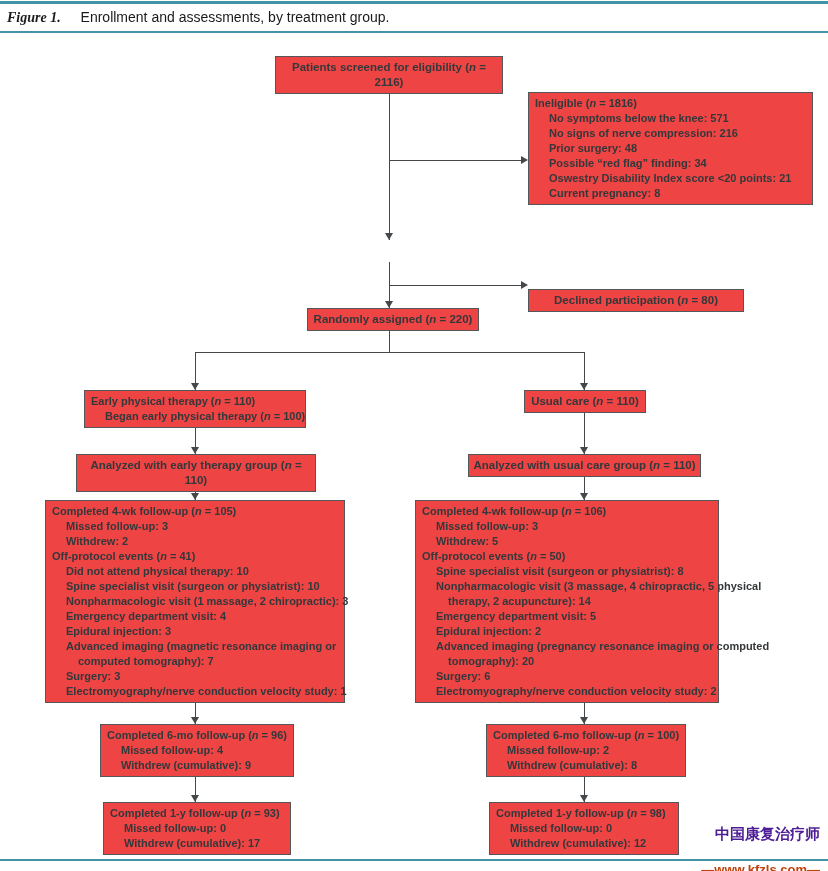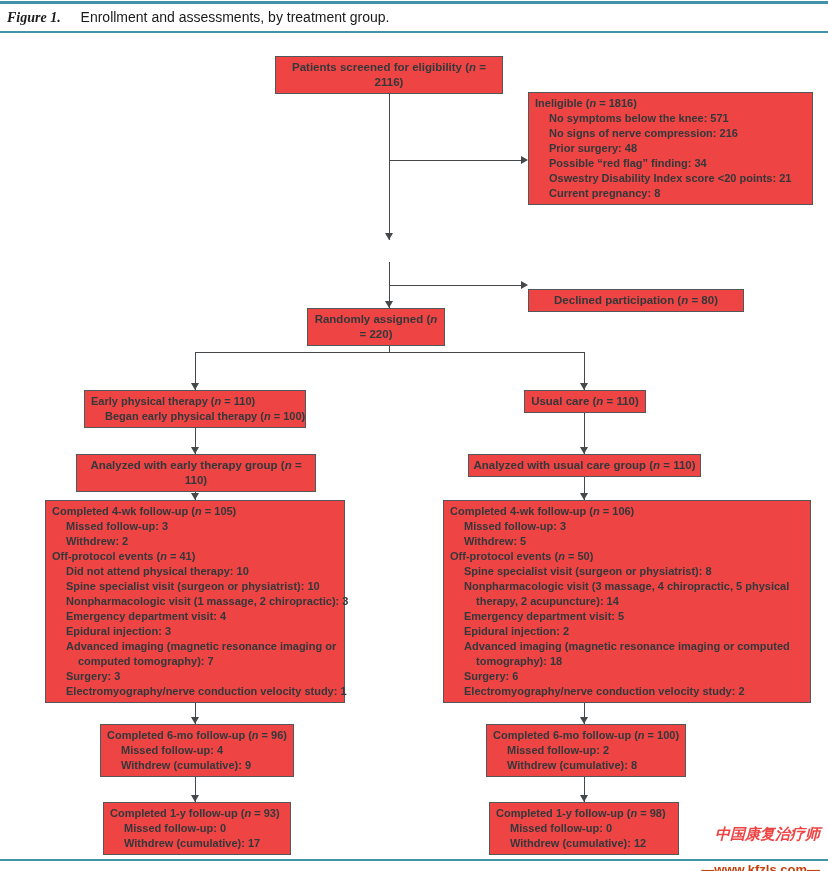--- a/index.html
+++ b/index.html
@@ -28,21 +28,21 @@
   .vline { width:1px; }
   .hline { height:1px; }
   .ar-d { position:absolute; width:0; height:0;
     border-left:4px solid transparent; border-right:4px solid transparent;
     border-top:7px solid #44484b; }
   .ar-r { position:absolute; width:0; height:0;
     border-top:4px solid transparent; border-bottom:4px solid transparent;
     border-left:7px solid #44484b; }
 
   #watermark { position:absolute; right:8px; top:826px; text-align:right; line-height:16px; }
-  #wm1 { color:#ef4444; font-size:15px; font-weight:bold;font-style:italic; }
+  #wm1 { color:#4c1d95; font-size:15px; font-weight:bold; }
   #wm2 { color:#c2410c; font-size:13px; font-weight:bold;margin-top:20px; }
 </style>
 </head>
 <body>
 
 <div id="page">
 
   <div class="rule" style="top:1px; height:3px;"></div>
   <div id="figtitle">
     <span class="flabel">Figure 1.</span>
@@ -91,21 +91,21 @@
   <div class="box" style="left:528px; top:92px;  width:285px;">
       <div class="ln ind0">Ineligible (<i>n</i> = 1816)</div>
       <div class="ln ind1">No symptoms below the knee: 571</div>
       <div class="ln ind1">No signs of nerve compression: 216</div>
       <div class="ln ind1">Prior surgery: 48</div>
       <div class="ln ind1">Possible “red flag” finding: 34</div>
       <div class="ln ind1">Oswestry Disability Index score &lt;20 points: 21</div>
       <div class="ln ind1">Current pregnancy: 8</div>
     </div>
   <div class="box center" style="left:528px; top:274px; width:216px;margin-top:15px;">Declined participation (<i>n</i> = 80)</div>
-  <div class="box center" style="left:307px; top:308px; width:138px;">Randomly assigned (<i>n</i> = 220)</div>
+  <div class="box center" style="left:307px; top:308px; width:172px;">Randomly assigned (<i>n</i> = 220)</div>
 
   <div class="box" style="left:84px;  top:390px; width:222px;">
       <div class="ln ind0">Early physical therapy (<i>n</i> = 110)</div>
       <div class="ln ind1">Began early physical therapy (<i>n</i> = 100)</div>
     </div>
   <div class="box center" style="left:524px; top:390px; width:122px;">Usual care (<i>n</i> = 110)</div>
 
   <div class="box center" style="left:76px;  top:454px; width:240px;">Analyzed with early therapy group (<i>n</i> = 110)</div>
   <div class="box center" style="left:468px; top:454px; width:233px;">Analyzed with usual care group (<i>n</i> = 110)</div>
 
@@ -117,32 +117,32 @@
       <div class="ln ind1">Did not attend physical therapy: 10</div>
       <div class="ln ind1">Spine specialist visit (surgeon or physiatrist): 10</div>
       <div class="ln ind1">Nonpharmacologic visit (1 massage, 2 chiropractic): 3</div>
       <div class="ln ind1">Emergency department visit: 4</div>
       <div class="ln ind1">Epidural injection: 3</div>
       <div class="ln ind1">Advanced imaging (magnetic resonance imaging or</div>
       <div class="ln ind2">computed tomography): 7</div>
       <div class="ln ind1">Surgery: 3</div>
       <div class="ln ind1">Electromyography/nerve conduction velocity study: 1</div>
     </div>
-  <div class="box" style="left:415px; top:500px; width:368px;margin-left:28px;">
+  <div class="box" style="left:415px; top:500px; width:304px;">
       <div class="ln ind0">Completed 4-wk follow-up (<i>n</i> = 106)</div>
       <div class="ln ind1">Missed follow-up: 3</div>
       <div class="ln ind1">Withdrew: 5</div>
       <div class="ln ind0">Off-protocol events (<i>n</i> = 50)</div>
       <div class="ln ind1">Spine specialist visit (surgeon or physiatrist): 8</div>
       <div class="ln ind1">Nonpharmacologic visit (3 massage, 4 chiropractic, 5 physical</div>
       <div class="ln ind2">therapy, 2 acupuncture): 14</div>
       <div class="ln ind1">Emergency department visit: 5</div>
       <div class="ln ind1">Epidural injection: 2</div>
-      <div class="ln ind1">Advanced imaging (magnetic resonance imaging or computed</div>
-      <div class="ln ind2">tomography): 18</div>
+      <div class="ln ind1">Advanced imaging (pregnancy resonance imaging or computed</div>
+      <div class="ln ind2">tomography): 20</div>
       <div class="ln ind1">Surgery: 6</div>
       <div class="ln ind1">Electromyography/nerve conduction velocity study: 2</div>
     </div>
 
   <div class="box" style="left:100px; top:724px; width:194px;">
       <div class="ln ind0">Completed 6-mo follow-up (<i>n</i> = 96)</div>
       <div class="ln ind1">Missed follow-up: 4</div>
       <div class="ln ind1">Withdrew (cumulative): 9</div>
     </div>
   <div class="box" style="left:486px; top:724px; width:200px;">

